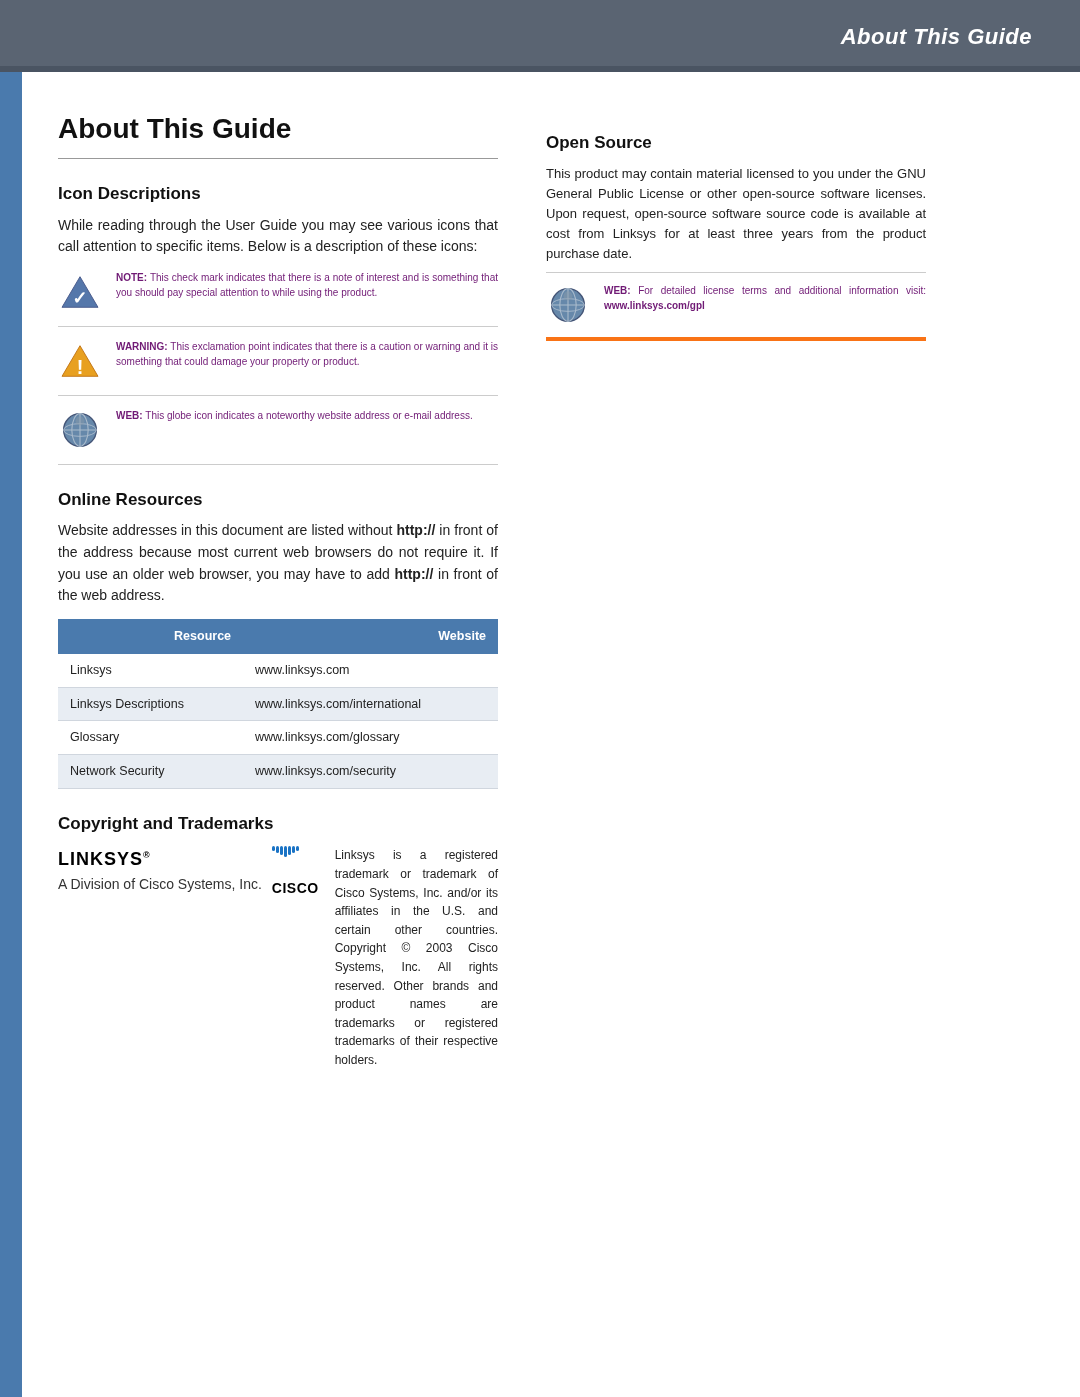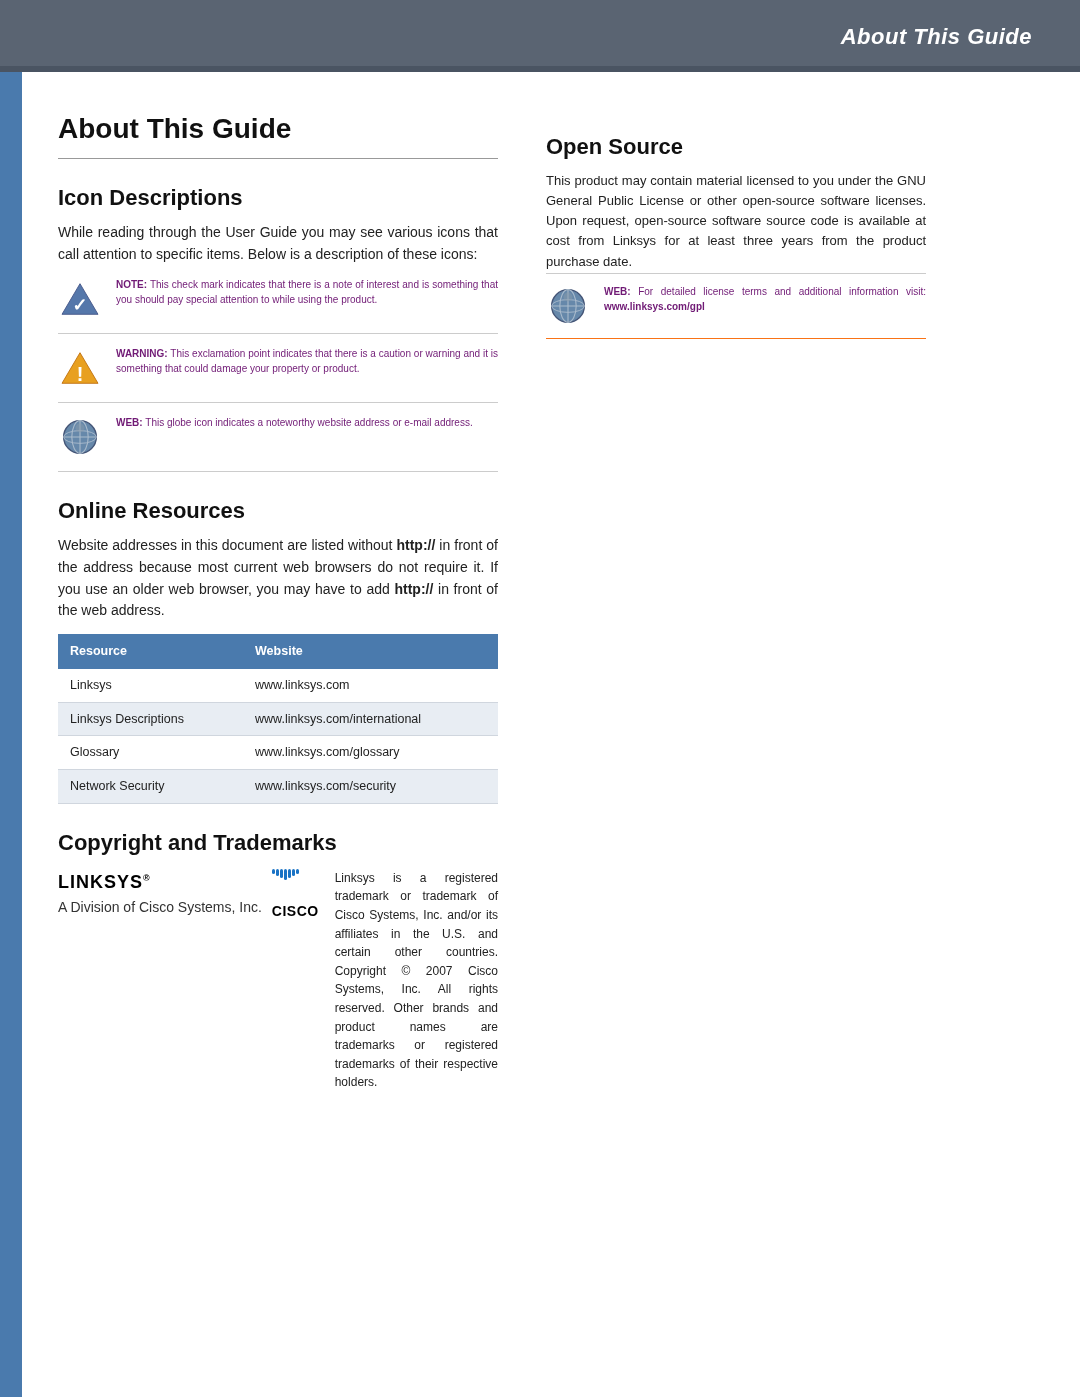--- a/index.html
+++ b/index.html
@@ -77,21 +77,21 @@
       font-size: 28px;
       font-weight: bold;
       color: #111;
       margin-bottom: 8px;
       border-bottom: 1.5px solid #999;
       padding-bottom: 8px;
     }
 
     
     .section-heading {
-      font-size: 22px;
+      font-size: 17px;
       font-weight: bold;
       color: #111;
       margin-top: 22px;
       margin-bottom: 8px;
     }
 
     .section-text {
       text-align: justify;
       font-size: 14px;
       line-height: 1.55;
@@ -136,21 +136,21 @@
       font-size: 12.5px;
     }
 
     .resources-table thead tr {
       background: #4a7aad;
       color: #fff;
     }
 
     .resources-table thead th {
       padding: 8px 12px;
-      text-align: left;
+      text-align: right;
       font-weight: bold;
       margin-top: 40px;
     }
 
     .resources-table tbody tr {
       background: #ffffff;
     }
 
     .resources-table tbody tr:nth-child(even) {
       background: #e8edf3;
@@ -244,29 +244,29 @@
       text-align: justify;
       color: #222;
     }
 
     
     .open-source-text {
       font-size: 13px;
       line-height: 1.55;
       text-align: justify;
       color: #222;
-      margin-bottom: 1px;
+      margin-bottom: 8px;
     }
 
     .web-icon-row {
       display: flex;
       align-items: flex-start;
       gap: 14px;
       padding: 10px 0;
-      border-bottom: 1px solid #f97316;
+      border-bottom: 4px solid #f97316;
       border-top: 1px solid #ccc;
     }
 
     
     .globe-svg {
       width: 40px;
       height: 40px;
     }
 
     
@@ -396,21 +396,21 @@
                   <div class="cisco-dot" style="width:3px;height:9px;border-radius:2px;background:#1a73c5;"></div>
                   <div class="cisco-dot" style="width:3px;height:11px;border-radius:2px;background:#1a73c5;"></div>
                   <div class="cisco-dot" style="width:3px;height:9px;border-radius:2px;background:#1a73c5;"></div>
                   <div class="cisco-dot" style="width:3px;height:7px;border-radius:2px;background:#1a73c5;"></div>
                   <div class="cisco-dot" style="width:3px;height:5px;border-radius:2px;background:#1a73c5;"></div>
                 </div>
               </div>
               <span class="cisco-wordmark">CISCO</span>
             </div>
           </div>
-          <p class="copyright-text">Linksys is a registered trademark or trademark of Cisco Systems, Inc. and/or its affiliates in the U.S. and certain other countries. Copyright © 2007 Cisco Systems, Inc. All rights reserved. Other brands and product names are trademarks or registered trademarks of their respective holders.</p>
+          <p class="copyright-text">Linksys is a registered trademark or trademark of Cisco Systems, Inc. and/or its affiliates in the U.S. and certain other countries. Copyright © 2003 Cisco Systems, Inc. All rights reserved. Other brands and product names are trademarks or registered trademarks of their respective holders.</p>
         </div>
       </div>
 
     </div>
 
     <div class="right-col">
 
       <h2 class="section-heading">Open Source</h2>
       <p class="open-source-text">This product may contain material licensed to you under the GNU General Public License or other open-source software licenses. Upon request, open-source software source code is available at cost from Linksys for at least three years from the product purchase date.</p>
 

